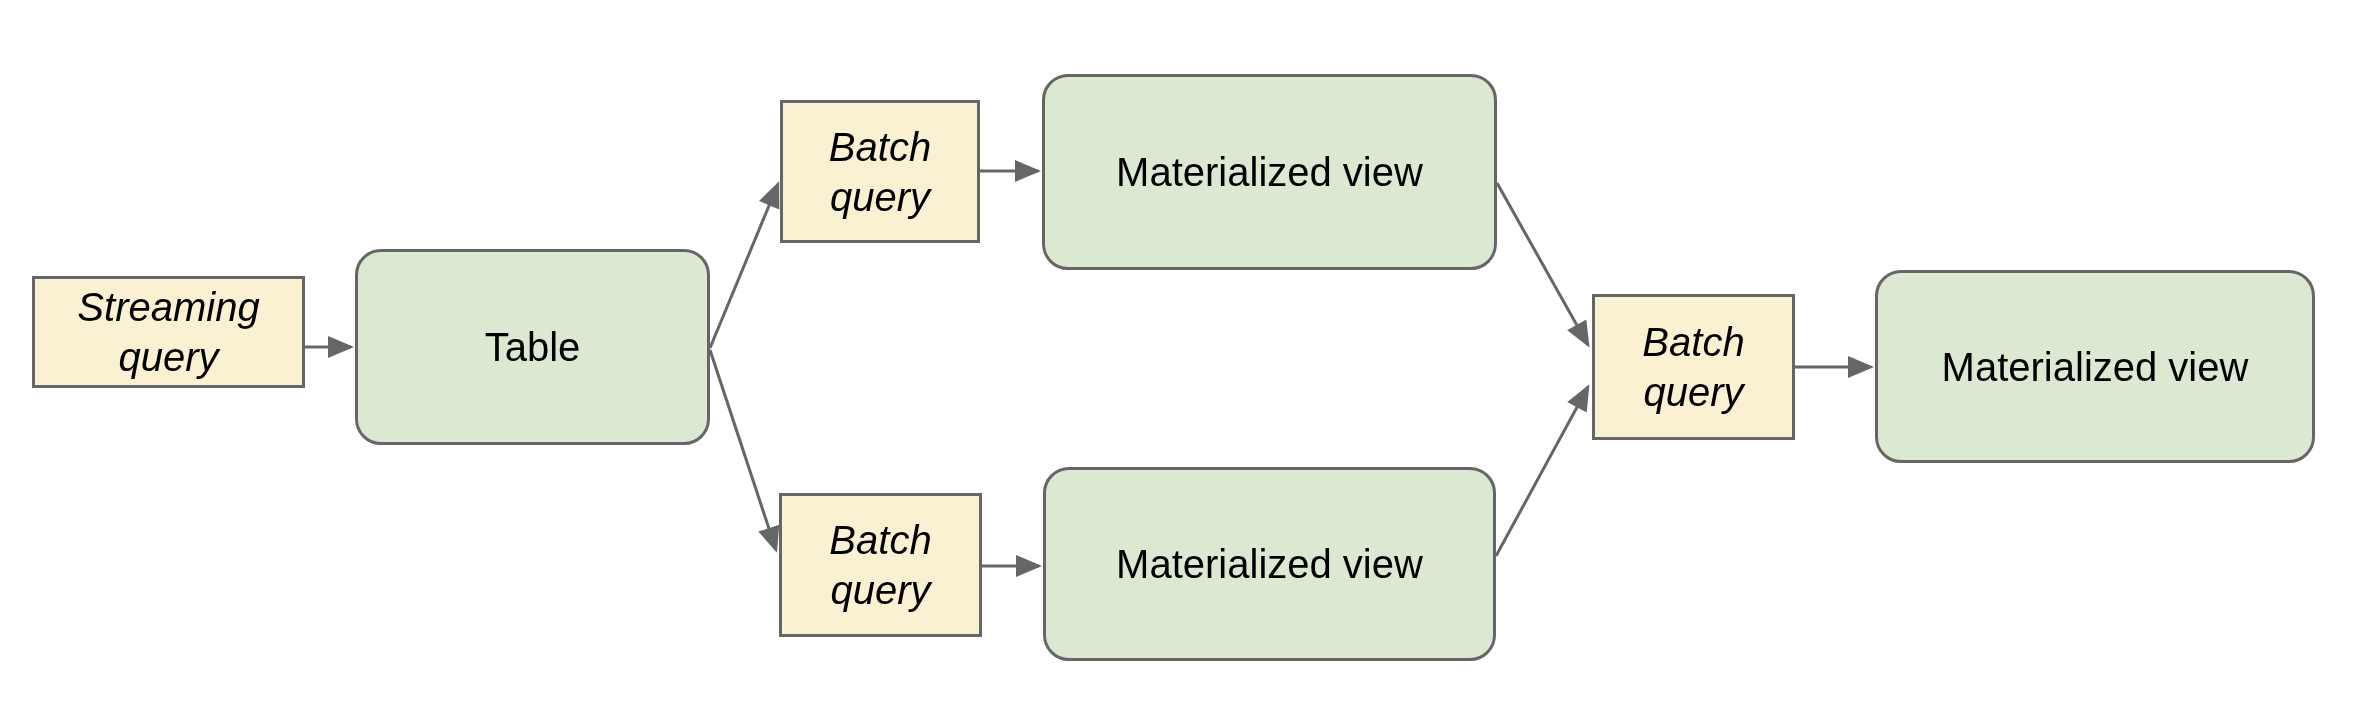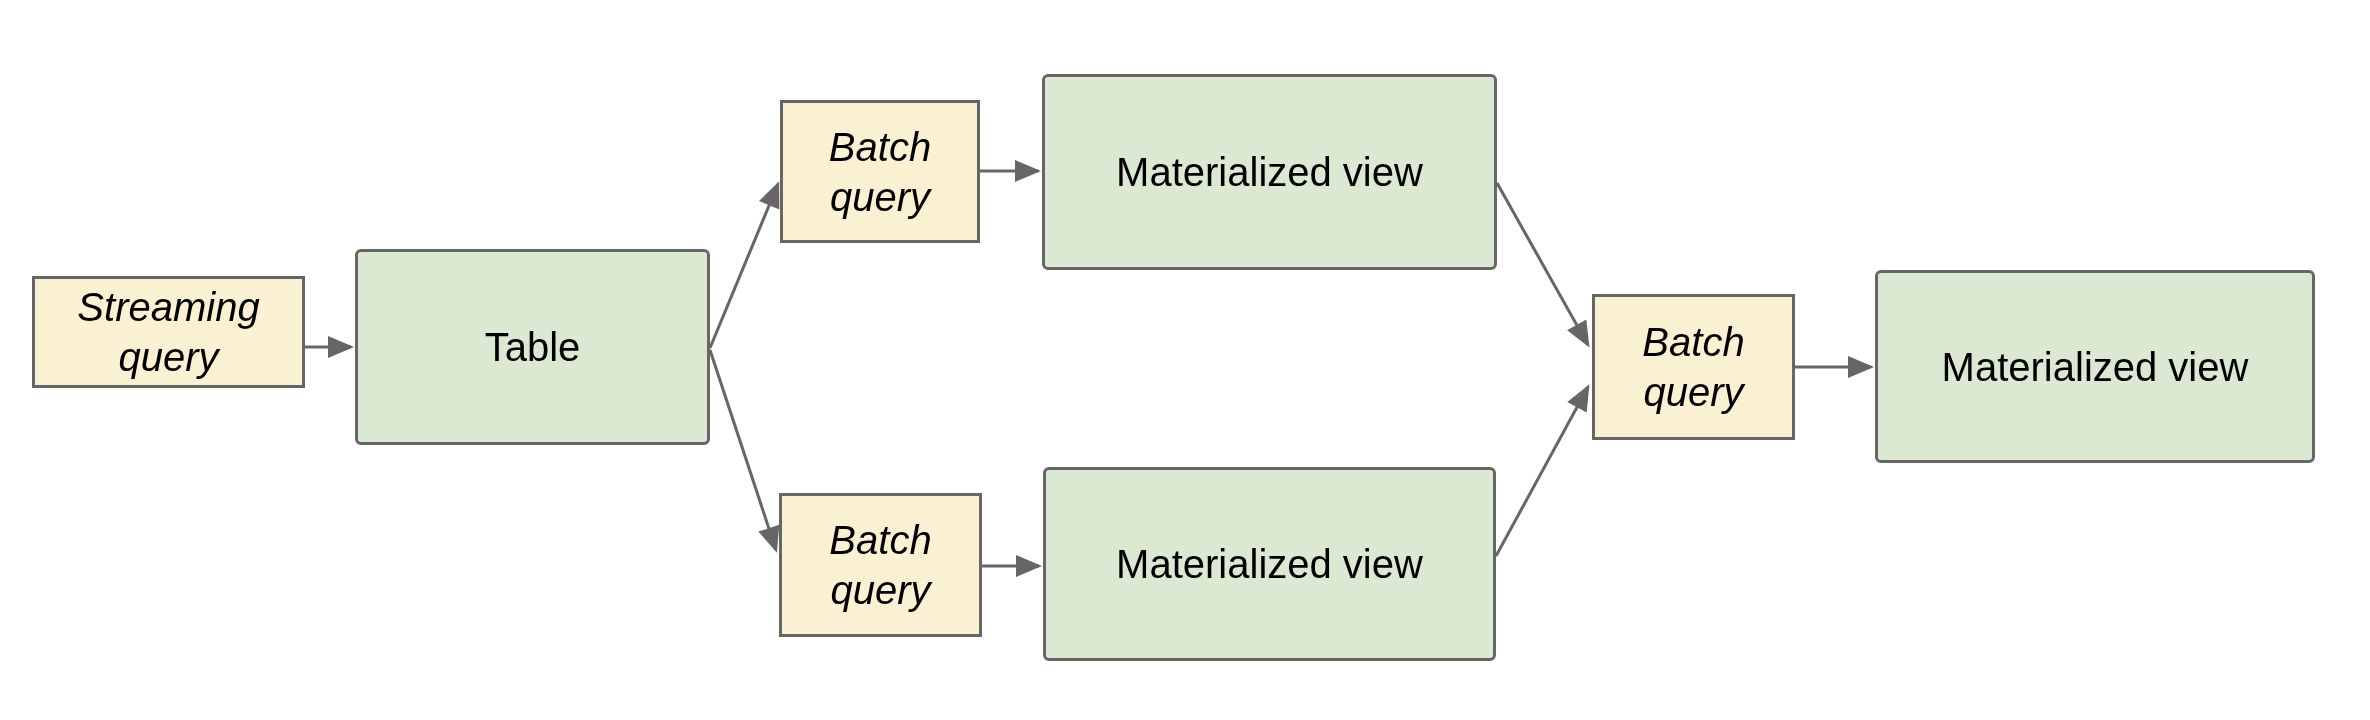--- a/index.html
+++ b/index.html
@@ -39,21 +39,21 @@
     font-size: 40px;
     line-height: 1.25;
     padding: 0 20px;
   }
   .node.query {
     background: var(--query-fill, #faf1d3);
     font-style: italic;
   }
   .node.view {
     background: var(--view-fill, #dbe8d2);
-    border-radius: 6px;
+    border-radius: 26px;
   }
   
   #n-streaming-query      { left: 32px;   top: 276px; width: 273px; height: 112px; }
   #n-table                { left: 355px;  top: 249px; width: 355px; height: 196px; }
   #n-batch-query-top      { left: 780px;  top: 100px; width: 200px; height: 143px; }
   #n-mat-view-top         { left: 1042px; top: 74px;  width: 455px; height: 196px; }
   #n-batch-query-bottom   { left: 779px;  top: 493px; width: 203px; height: 144px; }
   #n-mat-view-bottom      { left: 1043px; top: 467px; width: 453px; height: 194px; }
   #n-batch-query-right    { left: 1592px; top: 294px; width: 203px; height: 146px; }
   #n-mat-view-final       { left: 1875px; top: 270px; width: 440px; height: 193px; }

